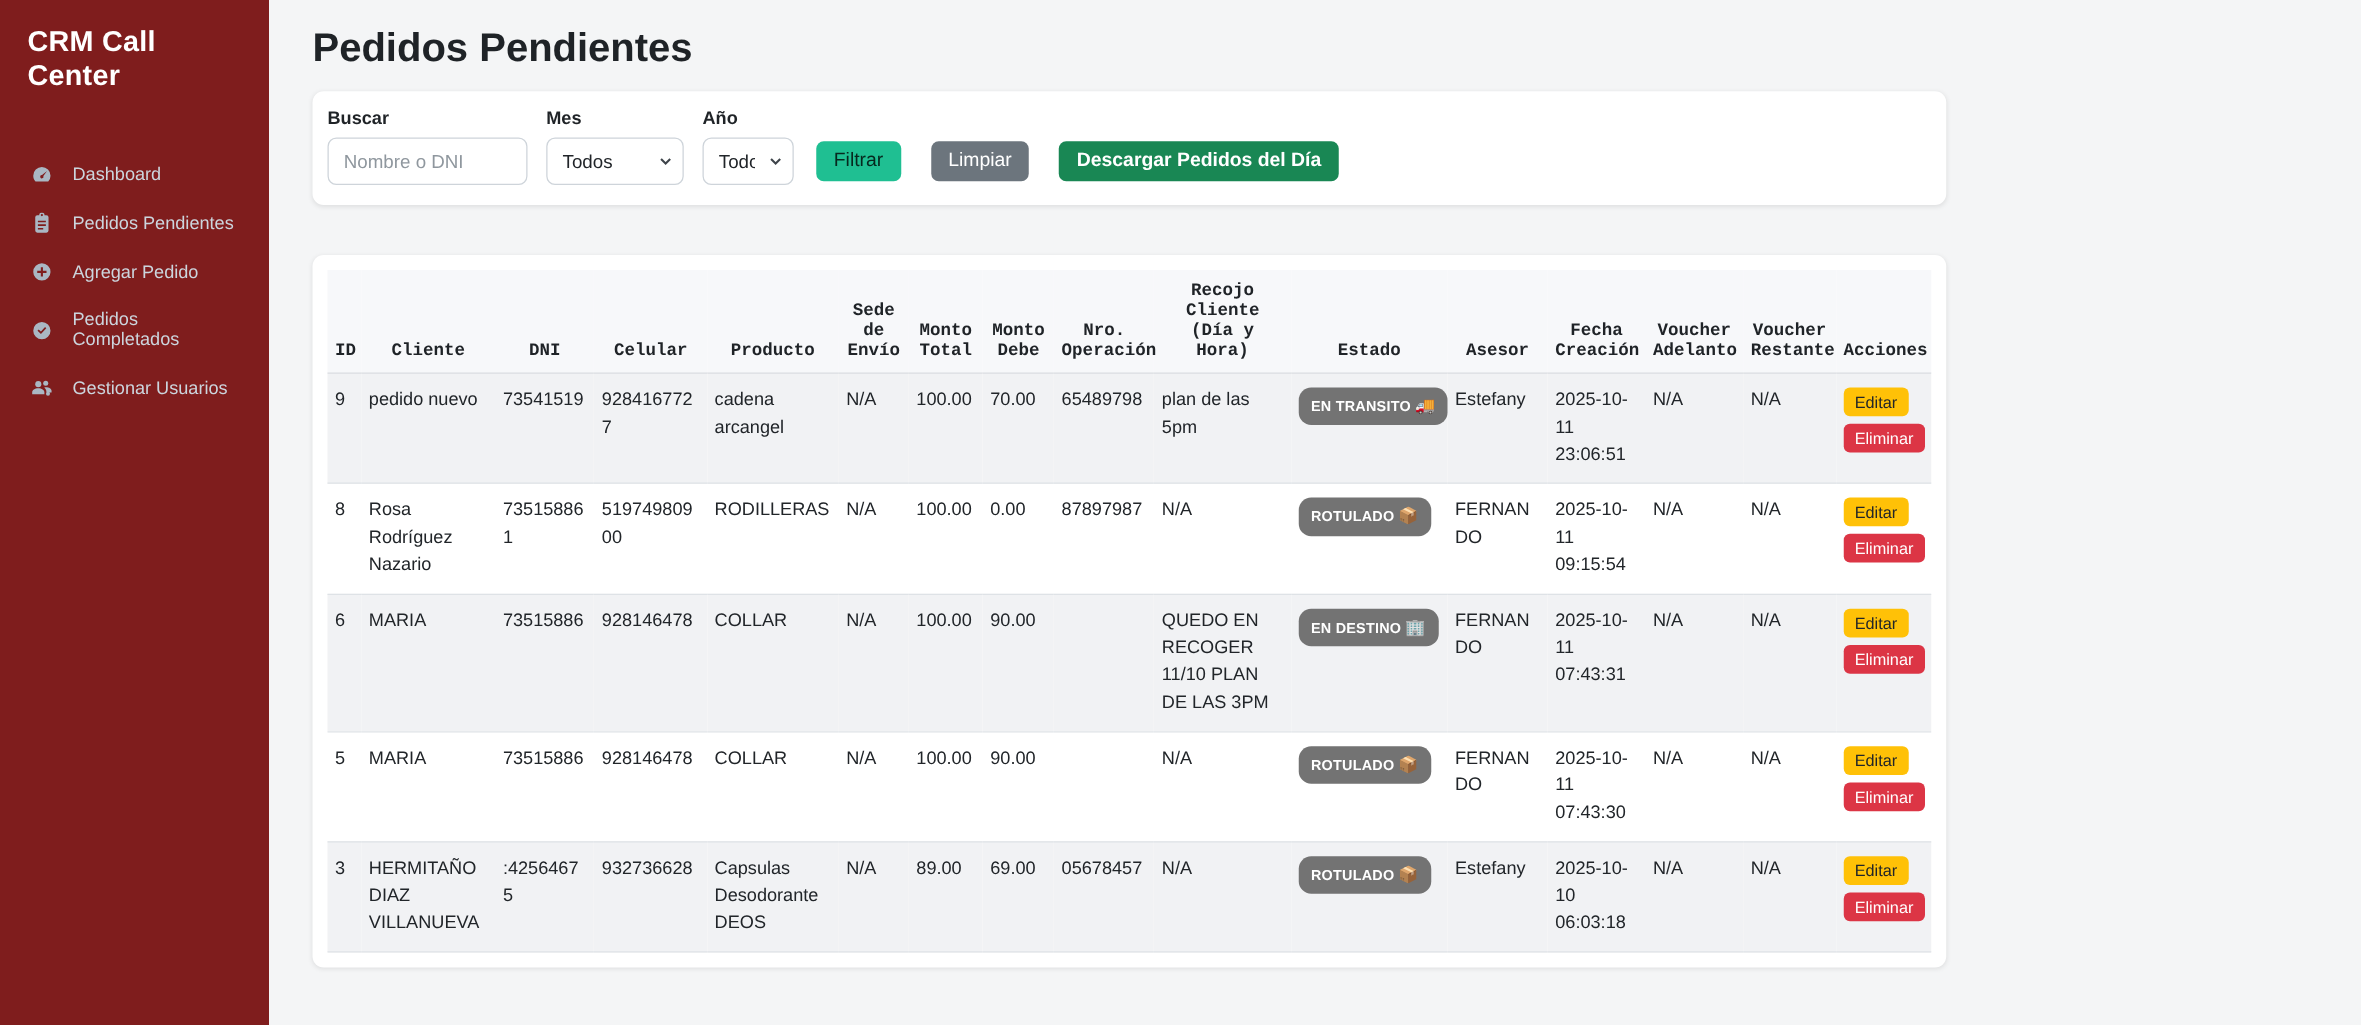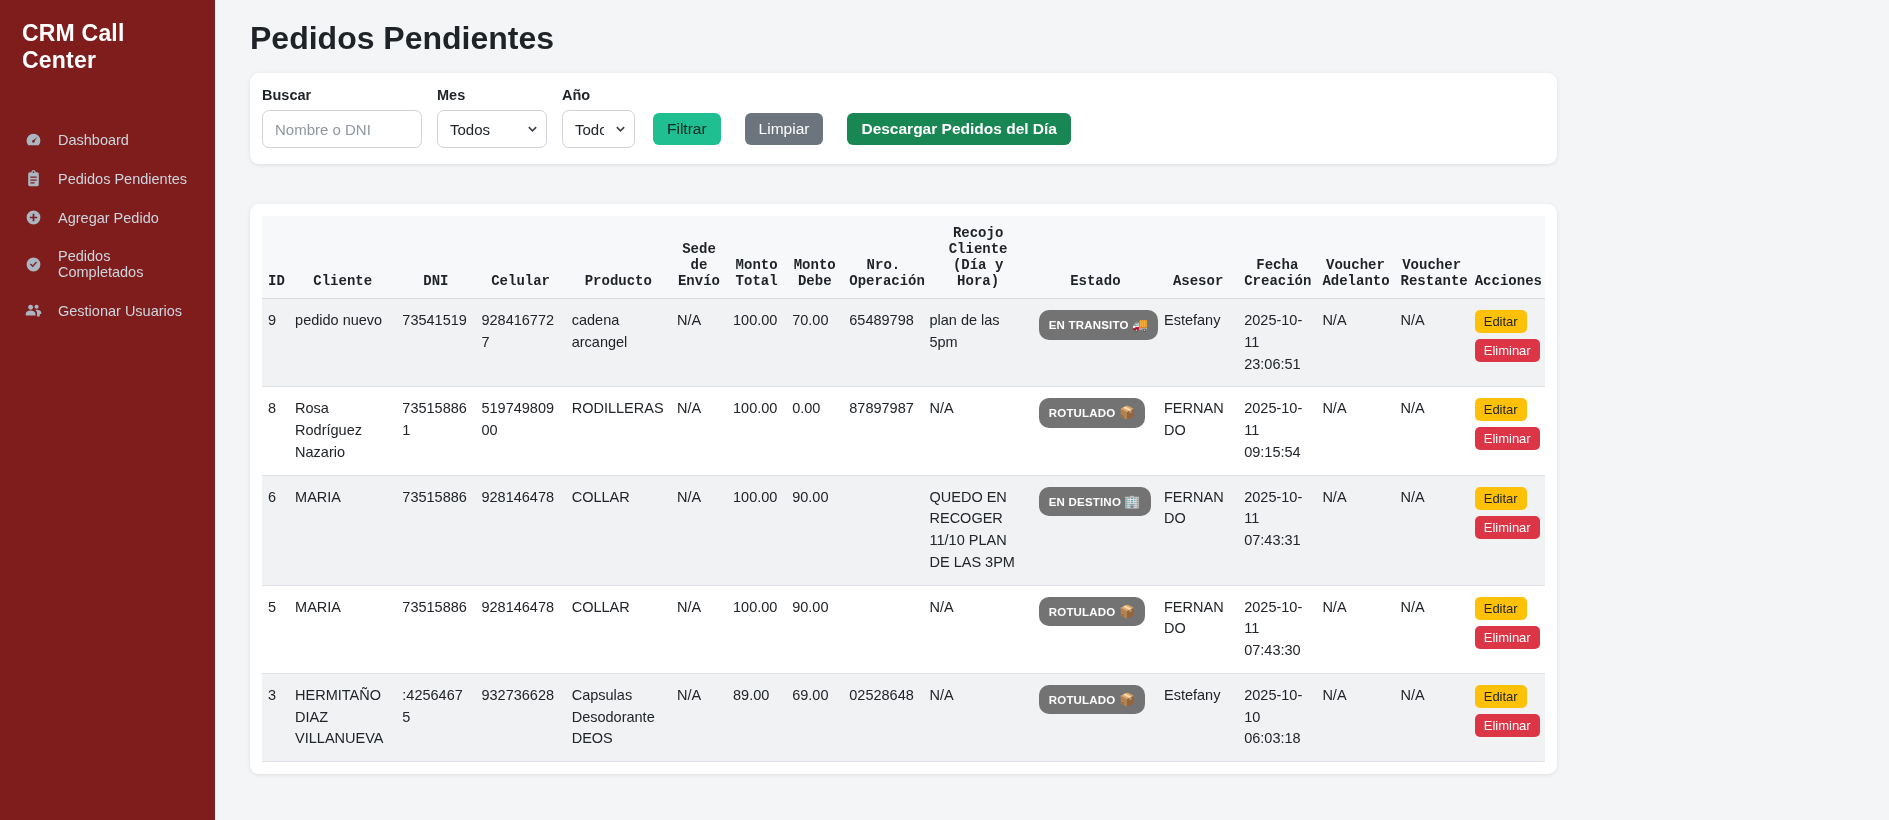--- a/index.html
+++ b/index.html
@@ -300,21 +300,21 @@
             </tr>
             <tr>
               <td>3</td>
               <td>HERMITAÑO DIAZ VILLANUEVA</td>
               <td>:42564675</td>
               <td>932736628</td>
               <td>Capsulas Desodorante DEOS</td>
               <td>N/A</td>
               <td>89.00</td>
               <td>69.00</td>
-              <td>02528648</td>
+              <td>05678457</td>
               <td>N/A</td>
               <td><span class="badge">ROTULADO <span class="em">📦</span></span></td>
               <td>Estefany</td>
               <td>2025-10-10 06:03:18</td>
               <td>N/A</td>
               <td>N/A</td>
               <td>
                 <button class="act-btn act-edit">Editar</button>
                 <button class="act-btn act-del">Eliminar</button>
               </td>

